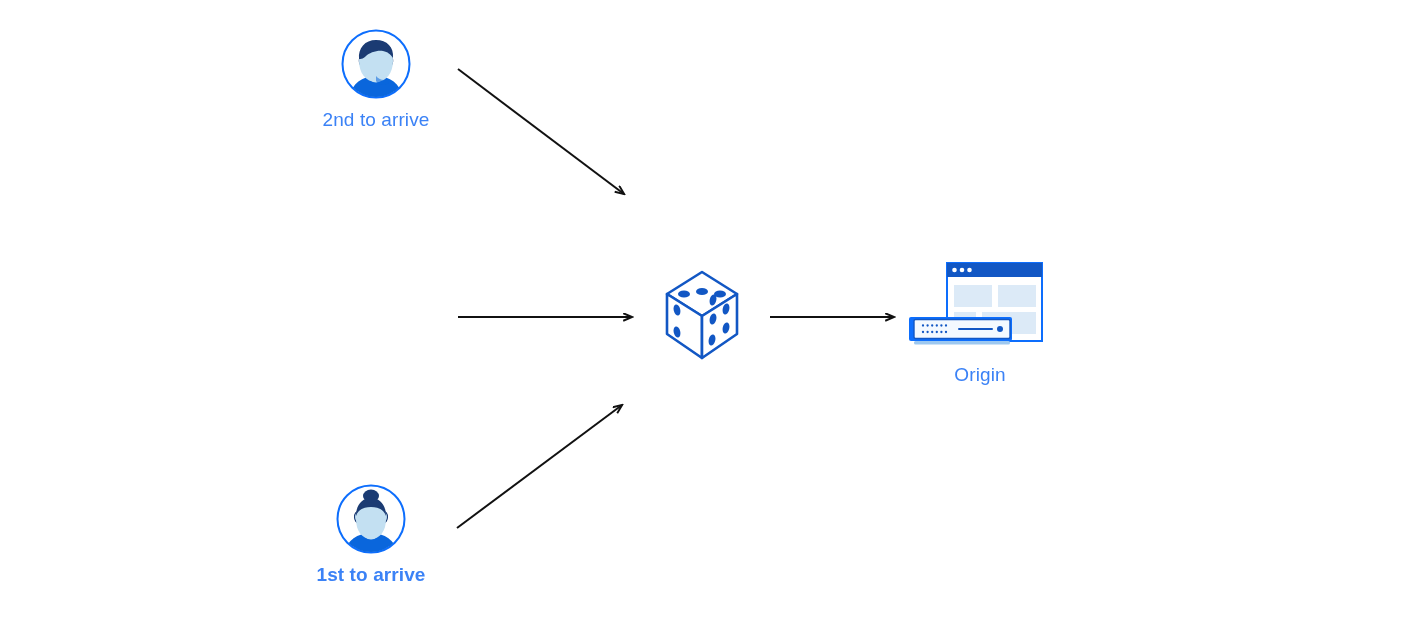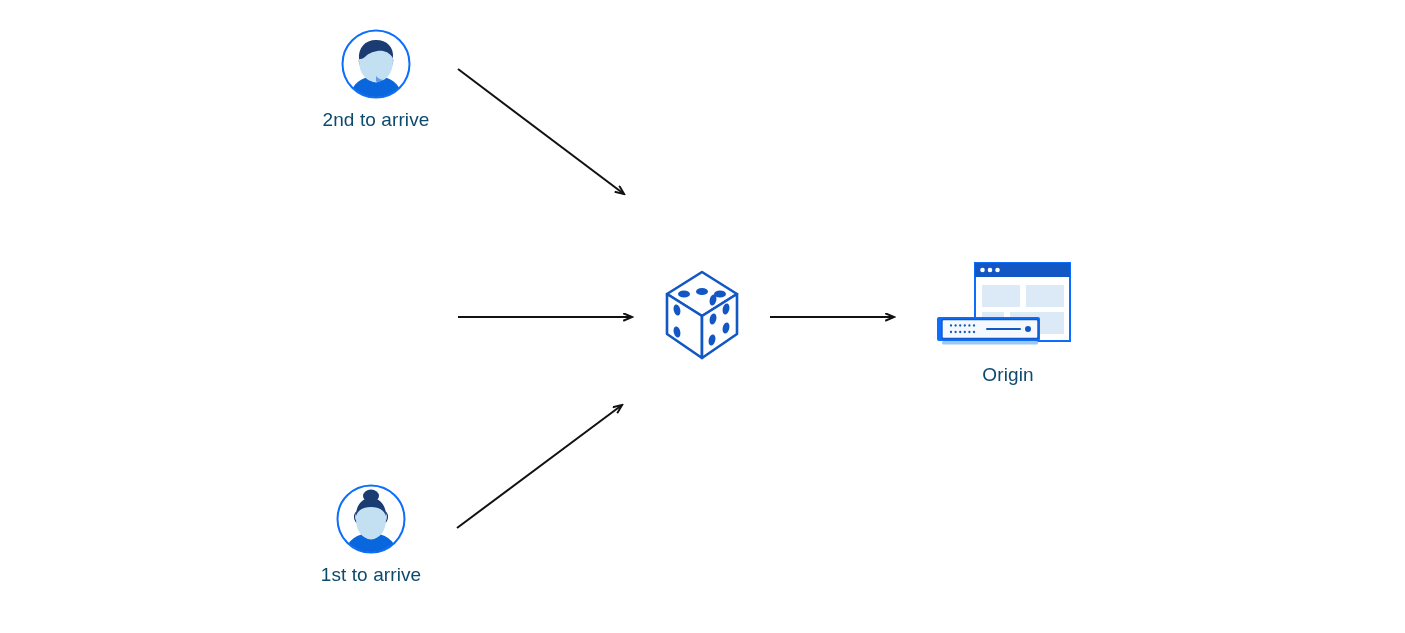--- a/index.html
+++ b/index.html
@@ -20,21 +20,21 @@
     width: 1405px;
     height: 633px;
   }
   .node {
     position: absolute;
     text-align: center;
   }
   .node-label {
     font-family: "Liberation Sans", sans-serif;
     font-size: 19px;
-    color: #0c4a6e;
+    color: #3b82f6;
     line-height: 24px;
     white-space: nowrap;
     margin-top: 8px;
     letter-spacing: 0.1px;
   }
   .avatar-node { width: 160px; }
   .avatar-wrap { width: 160px; height: 72px; display: block; }
   .dice-node { width: 110px; }
   .origin-node { width: 180px; }
   .origin-wrap { width: 180px; height: 100px; display: block; }
@@ -92,21 +92,21 @@
           <path d="M36,14 c11,0 17,8 17,19 c0,12 -7,21 -17,21 c-10,0 -17,-9 -17,-21 c0,-11 6,-19 17,-19 z" fill="#c3e0f2"></path>
           <path d="M19,31 c-1,-11 6,-19 17,-19 c11,0 18,7 17,18 c-3,-4 -5,-6 -10,-7 c-6,-1 -14,2 -17,5 c-3,3 -5,3 -7,3 z" fill="#1b3b73"></path>
           <path d="M36,48 c3,4 9,5 12,3 l1,4 c-5,3 -11,2 -13,-2 z" fill="#0a66dc" opacity="0.55"></path>
         </g>
       </g>
     </svg>
     <div class="node-label">2nd to arrive</div>
   </div>
 
 
-  <div class="node avatar-node" style="left:291px; top:483px;">
+  <div class="node avatar-node" style="left:291px; top:483px;font-weight:bold;">
     <svg class="avatar-wrap" viewBox="0 0 160 72" xmlns="http://www.w3.org/2000/svg">
       <g transform="translate(44,0)">
         <defs>
           <clipPath id="clipC">
               <circle cx="36" cy="36" r="33"></circle>
             </clipPath>
         </defs>
         <circle cx="36" cy="36" r="33.5" fill="#ffffff" stroke="#0d6efd" stroke-width="2"></circle>
         <g clip-path="url(#clipC)">
           <path d="M36,50 c16,0 26,10 28,24 H8 c2,-14 12,-24 28,-24 z" fill="#0a66dc"></path>
@@ -143,21 +143,21 @@
 
         <ellipse cx="78" cy="45" rx="3.3" ry="5.6" transform="rotate(14 78 45)"></ellipse>
         <ellipse cx="78" cy="64" rx="3.3" ry="5.6" transform="rotate(14 78 64)"></ellipse>
         <ellipse cx="65" cy="55" rx="3.3" ry="5.6" transform="rotate(14 65 55)"></ellipse>
         <ellipse cx="64" cy="76" rx="3.3" ry="5.6" transform="rotate(14 64 76)"></ellipse>
         <ellipse cx="65" cy="36" rx="3.3" ry="5.6" transform="rotate(14 65 36)"></ellipse>
       </g>
     </svg>
   </div>
 
-  <div class="node origin-node" style="left:918px; top:255px;">
+  <div class="node origin-node" style="left:890px; top:255px;">
     <svg class="origin-wrap" viewBox="0 0 180 100" xmlns="http://www.w3.org/2000/svg">
 
       <g>
         <rect x="57" y="8" width="95" height="78" fill="#ffffff" stroke="#0d6efd" stroke-width="2"></rect>
         <rect x="57" y="8" width="95" height="14" fill="#1257c4"></rect>
         <circle cx="64.5" cy="15" r="2.3" fill="#ffffff"></circle>
         <circle cx="72" cy="15" r="2.3" fill="#ffffff"></circle>
         <circle cx="79.5" cy="15" r="2.3" fill="#ffffff"></circle>
         <rect x="64" y="30" width="38" height="22" fill="#dceaf7"></rect>
         <rect x="108" y="30" width="38" height="22" fill="#dceaf7"></rect>

